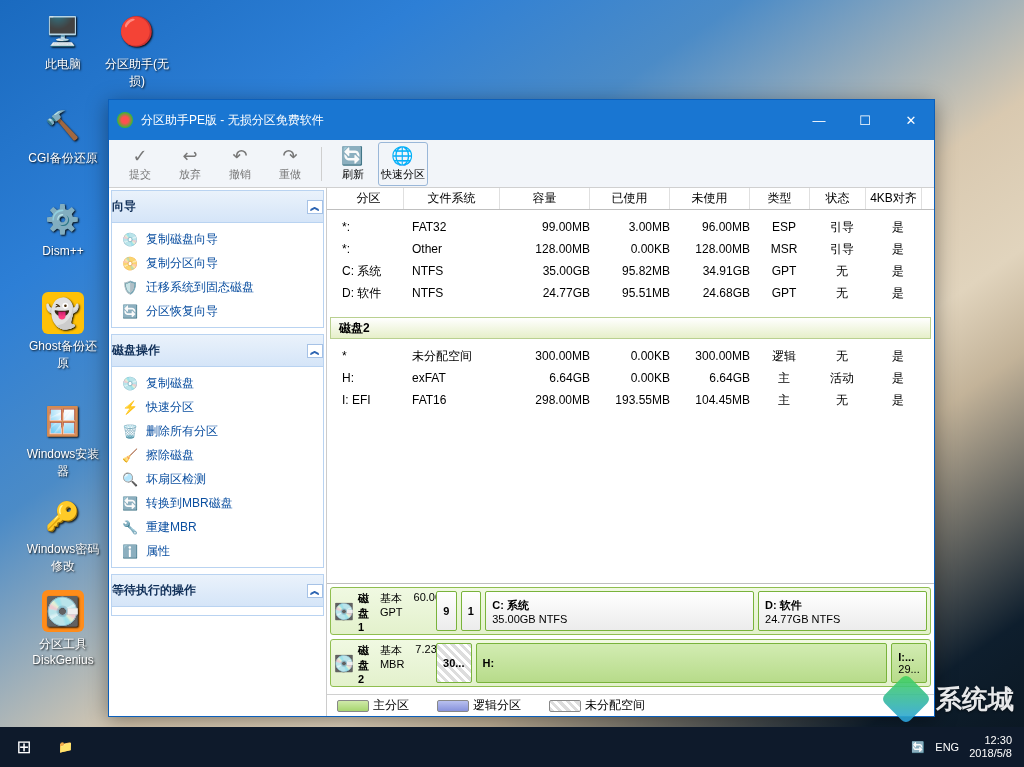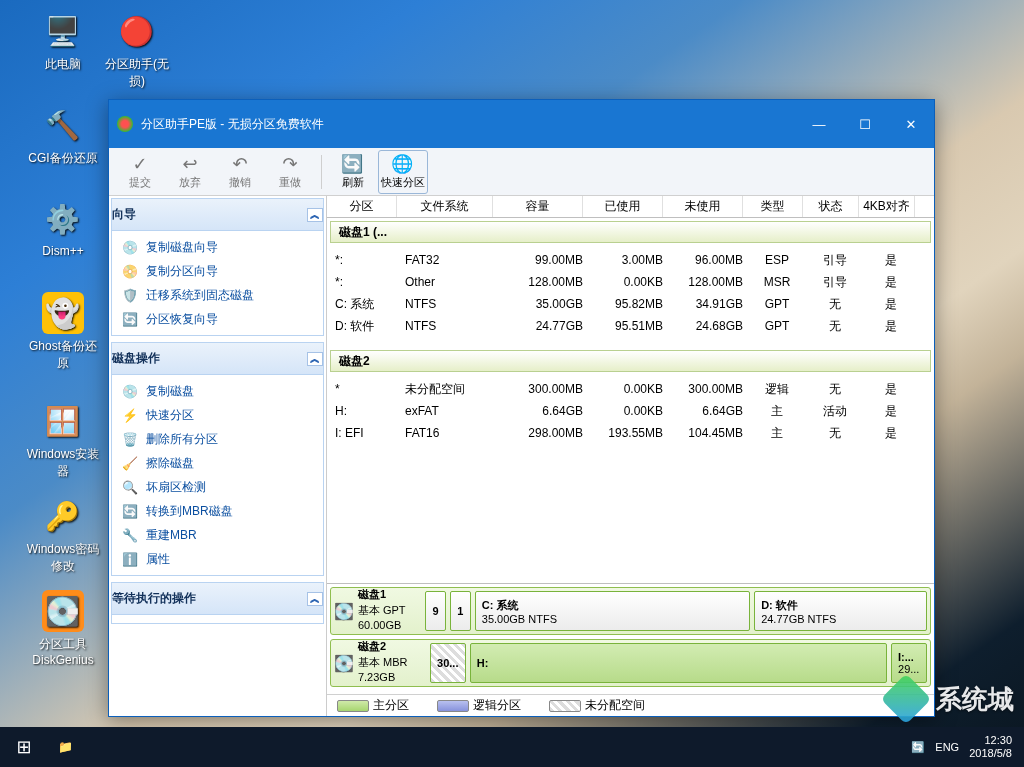--- a/index.html
+++ b/index.html
@@ -7,21 +7,21 @@
   width: 1024px; height: 767px; overflow: hidden;
   background: linear-gradient(145deg, #1a6abf 0%, #2d7fd6 20%, #4b8bc7 35%, #d9c9b0 55%, #e1d4bd 65%, #c3b399 72%, #0e1e2d 90%, #0a1620 100%);
   position: relative;
 }
 
 .desktop { position:absolute; top:0; left:0; width:100%; height:100%; }
 .dicon { position:absolute; width:78px; text-align:center; color:#fff; font-size:12px; text-shadow:1px 1px 2px rgba(0,0,0,.9); cursor:pointer; }
 .dicon .glyph { width:42px; height:42px; margin:0 auto 4px; display:flex; align-items:center; justify-content:center; font-size:28px; border-radius:6px; }
 
 .window { position:absolute; left:108px; top:99px; width:827px; height:618px; background:#fff; border:1px solid #0b5fbb; display:flex; flex-direction:column; box-shadow:0 4px 20px rgba(0,0,0,.4); }
-.titlebar { height:48px; background:#1976d2; display:flex; align-items:center; color:#fff; font-size:12px; padding-left:8px; }
+.titlebar { height:40px; background:#1976d2; display:flex; align-items:center; color:#fff; font-size:12px; padding-left:8px; }
 .titlebar .app-icon { width:16px; height:16px; border-radius:50%; background:radial-gradient(circle,#ff5050 30%,#3b3 70%); margin-right:8px; }
 .winctrls { margin-left:auto; display:flex; }
 .winctrls div { width:46px; height:32px; display:flex; align-items:center; justify-content:center; color:#fff; font-size:13px; cursor:pointer; }
 .menubar { height:24px; background:#fff; border-bottom:1px solid #d6d6d6; display:flex; align-items:center; padding:0 6px; font-size:12px; color:#000; }
 .menubar span{ padding:2px 10px; cursor:pointer; }
 .toolbar { height:48px; background:#f2f5f9; border-bottom:1px solid #d0d0d0; display:flex; align-items:center; padding:0 6px; }
 .tbtn { width:50px; height:44px; display:flex; flex-direction:column; align-items:center; justify-content:center; font-size:11px; color:#777; cursor:pointer; border-radius:3px; }
 .tbtn.active{ color:#000;}
 .tbtn.primary{ color:#000; }
 .tbtn .ti{ font-size:18px; height:22px; }
@@ -32,30 +32,30 @@
 .panel { border:1px solid #b9d3f1; margin-bottom:6px; background:#fff; }
 .panel-h { height:32px; background:linear-gradient(#eaf2fb,#d5e5f8); border-bottom:1px solid #b9d3f1; display:flex; align-items:center; padding:0 0; font-size:12px; font-weight:bold; color:#12315a; }
 .panel-h .collapse{ margin-left:auto; color:#2c64b2; border:1px solid #a6c2e6; width:16px; height:14px; display:flex; align-items:center; justify-content:center; font-size:10px; background:#fff; }
 .panel ul{ list-style:none; padding:4px 0;}
 .panel li{ display:flex; align-items:center; height:24px; padding:0 10px; font-size:12px; color:#0b4fa0; cursor:pointer; gap:8px; }
 .pico{ width:16px; height:16px; display:inline-flex; align-items:center; justify-content:center; font-size:13px;}
 
 .rpane{ flex:1; display:flex; flex-direction:column; overflow:hidden;}
 .grid-h{ height:22px; display:flex; background:#fff; border-bottom:1px solid #bfbfbf; font-size:12px; color:#000;}
 .grid-h div{ border-right:1px solid #e0e0e0; padding:2px 4px; display:flex; align-items:center; justify-content:center; }
-.c-part{width:70px;} .c-fs{width:96px;justify-content:flex-start;} .c-cap{width:90px;justify-content:flex-end;} .c-used{width:80px;justify-content:flex-end;} .c-free{width:80px;justify-content:flex-end;} .c-type{width:60px;} .c-stat{width:56px;} .c-4k{width:56px;}
+.c-part{width:70px;margin-left:7px;} .c-fs{width:96px;justify-content:flex-start;} .c-cap{width:90px;justify-content:flex-end;} .c-used{width:80px;justify-content:flex-end;} .c-free{width:80px;justify-content:flex-end;} .c-type{width:60px;} .c-stat{width:56px;} .c-4k{width:56px;}
 .grid-body{ flex:1; overflow-y:auto; font-size:12px; background:#fff;}
 .dhdr{ height:22px; background:linear-gradient(#fff,#e6efc9); border:1px solid #b9d090; margin:3px 3px 0 3px; display:flex; align-items:center; padding:0 8px; font-weight:bold; color:#000;}
 .drow{ display:flex; height:22px; align-items:center; padding-left:4px; color:#000;}
 .drow div{padding:0 4px; display:flex; align-items:center;}
 .drow .c-part{justify-content:flex-start;} .drow .c-fs{justify-content:flex-start;} .drow .c-cap,.drow .c-used,.drow .c-free{justify-content:flex-end;} .drow .c-type,.drow .c-stat,.drow .c-4k{justify-content:center;}
 
 .dmaps{ border-top:1px solid #bfbfbf; background:#fff; padding:3px; }
 .dmap{ border:1px solid #8fbe4f; border-radius:3px; margin-bottom:4px; background:linear-gradient(#f0f9e2,#e3f1cc); padding:3px; display:flex; height:48px; gap:4px; font-size:11px; color:#000;}
-.dmap .dinfo{ width:74px; display:flex; flex-direction:column; justify-content:flex-end; gap:1px;}
+.dmap .dinfo{ width:74px; display:flex; flex-direction:row; justify-content:space-between; gap:11px;}
 .dmap .dinfo b{font-size:11px;}
 .dmap .seg{ border:1px solid #79b33b; background:linear-gradient(#fff,#ececec); display:flex; flex-direction:column; justify-content:center; padding:0 6px; border-radius:2px;}
 .dmap .seg.sm{ width:22px; align-items:center;}
 .dmap .seg.fill{ background:linear-gradient(#d2ecb2,#b7db8a); }
 .dmap .dico{width:20px; display:flex; align-items:center; justify-content:center; font-size:16px;}
 .legend{ height:22px; border-top:1px solid #d0d0d0; display:flex; align-items:center; gap:28px; padding:0 10px; font-size:12px;}
 .legend .sw{ width:32px; height:12px; border:1px solid #888; display:inline-block; margin-right:4px; vertical-align:middle; border-radius:2px;}
 
 .taskbar{ position:absolute; bottom:0; left:0; right:0; height:40px; background:#0e1a2b; display:flex; align-items:center; color:#fff; font-size:12px; }
 .taskbar .start{ width:48px; height:40px; display:flex; align-items:center; justify-content:center; font-size:18px; cursor:pointer; color:#fff;}
@@ -211,21 +211,20 @@
           <div class="c-part">分区</div>
           <div class="c-fs">文件系统</div>
           <div class="c-cap">容量</div>
           <div class="c-used">已使用</div>
           <div class="c-free">未使用</div>
           <div class="c-type">类型</div>
           <div class="c-stat">状态</div>
           <div class="c-4k">4KB对齐</div>
         </div>
       <div class="grid-body" id="gridb">
-          <div class="dhdr">磁盘1 (...</div>
           <div style="height: 6px;"></div>
           <div class="drow">
             <div class="c-part">*:</div>
             <div class="c-fs">FAT32</div>
             <div class="c-cap">99.00MB</div>
             <div class="c-used">3.00MB</div>
             <div class="c-free">96.00MB</div>
             <div class="c-type">ESP</div>
             <div class="c-stat">引导</div>
             <div class="c-4k">是</div>

